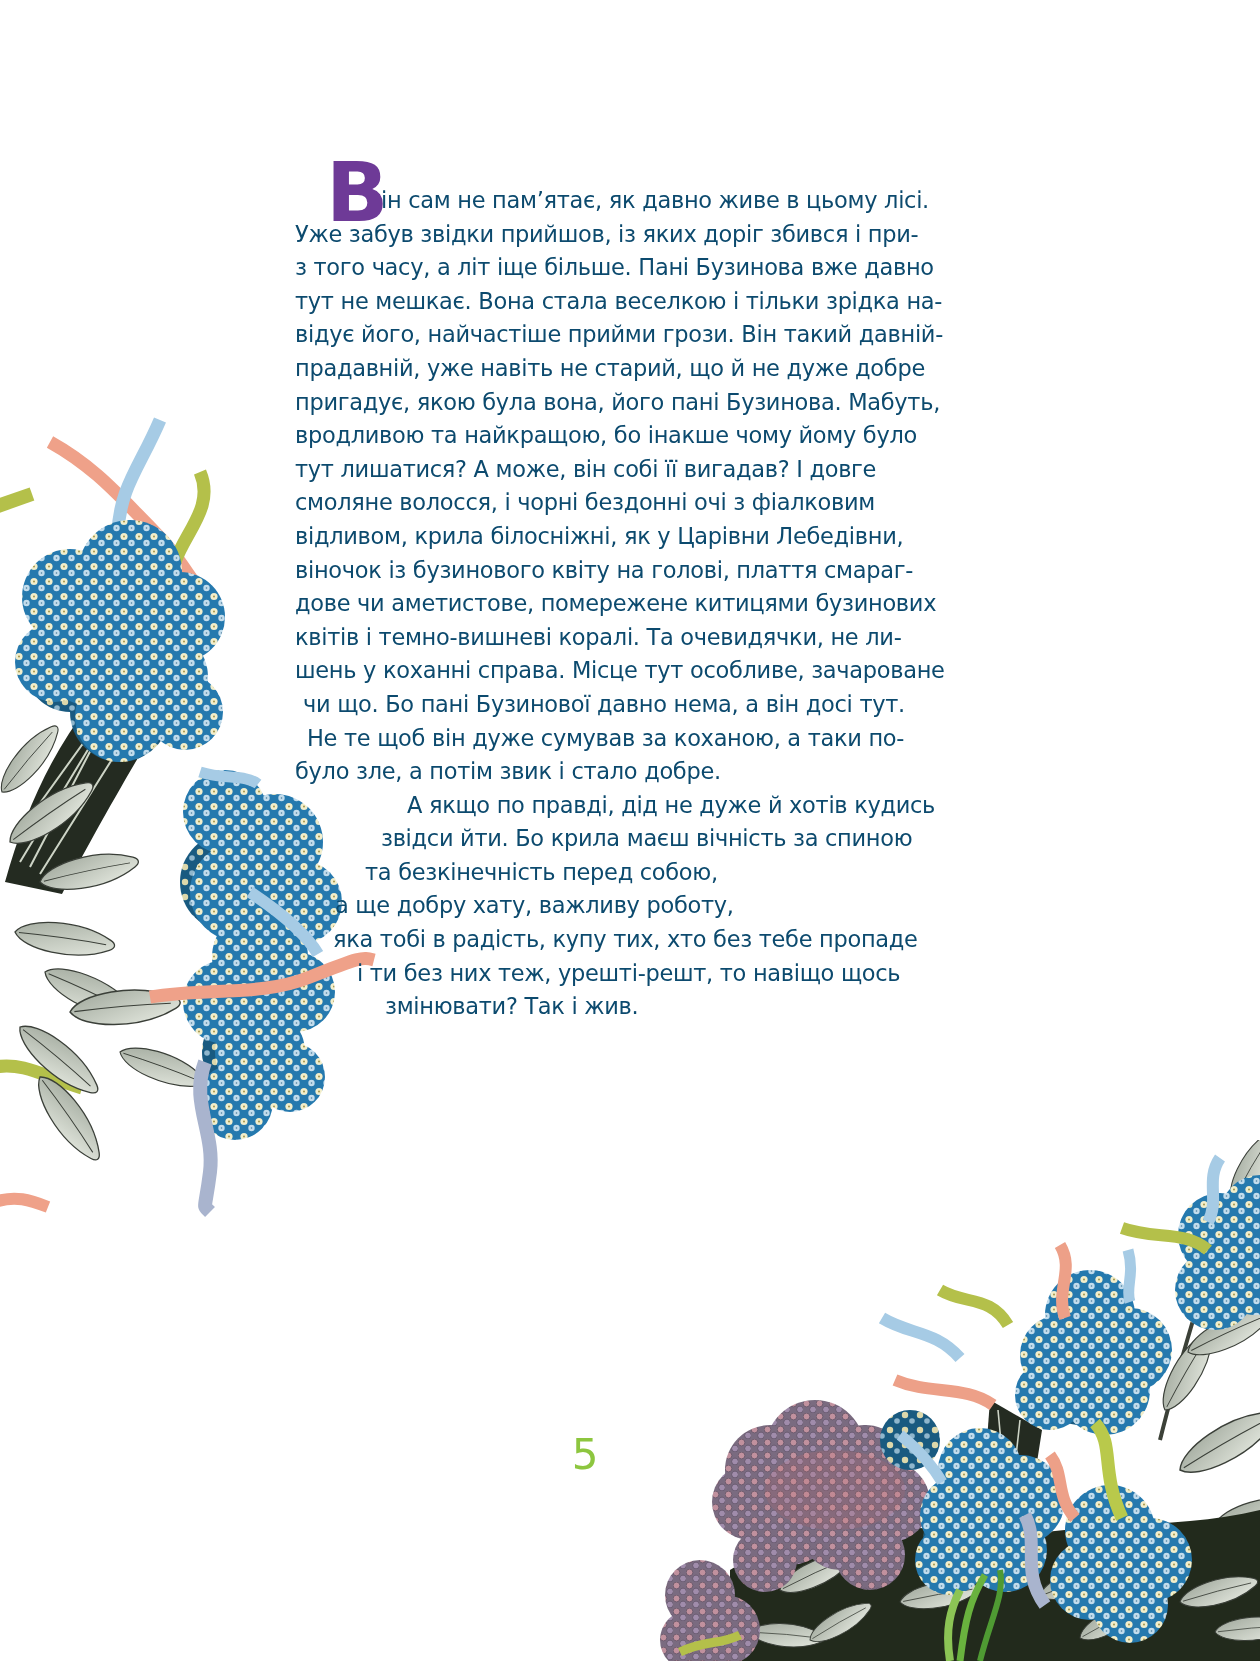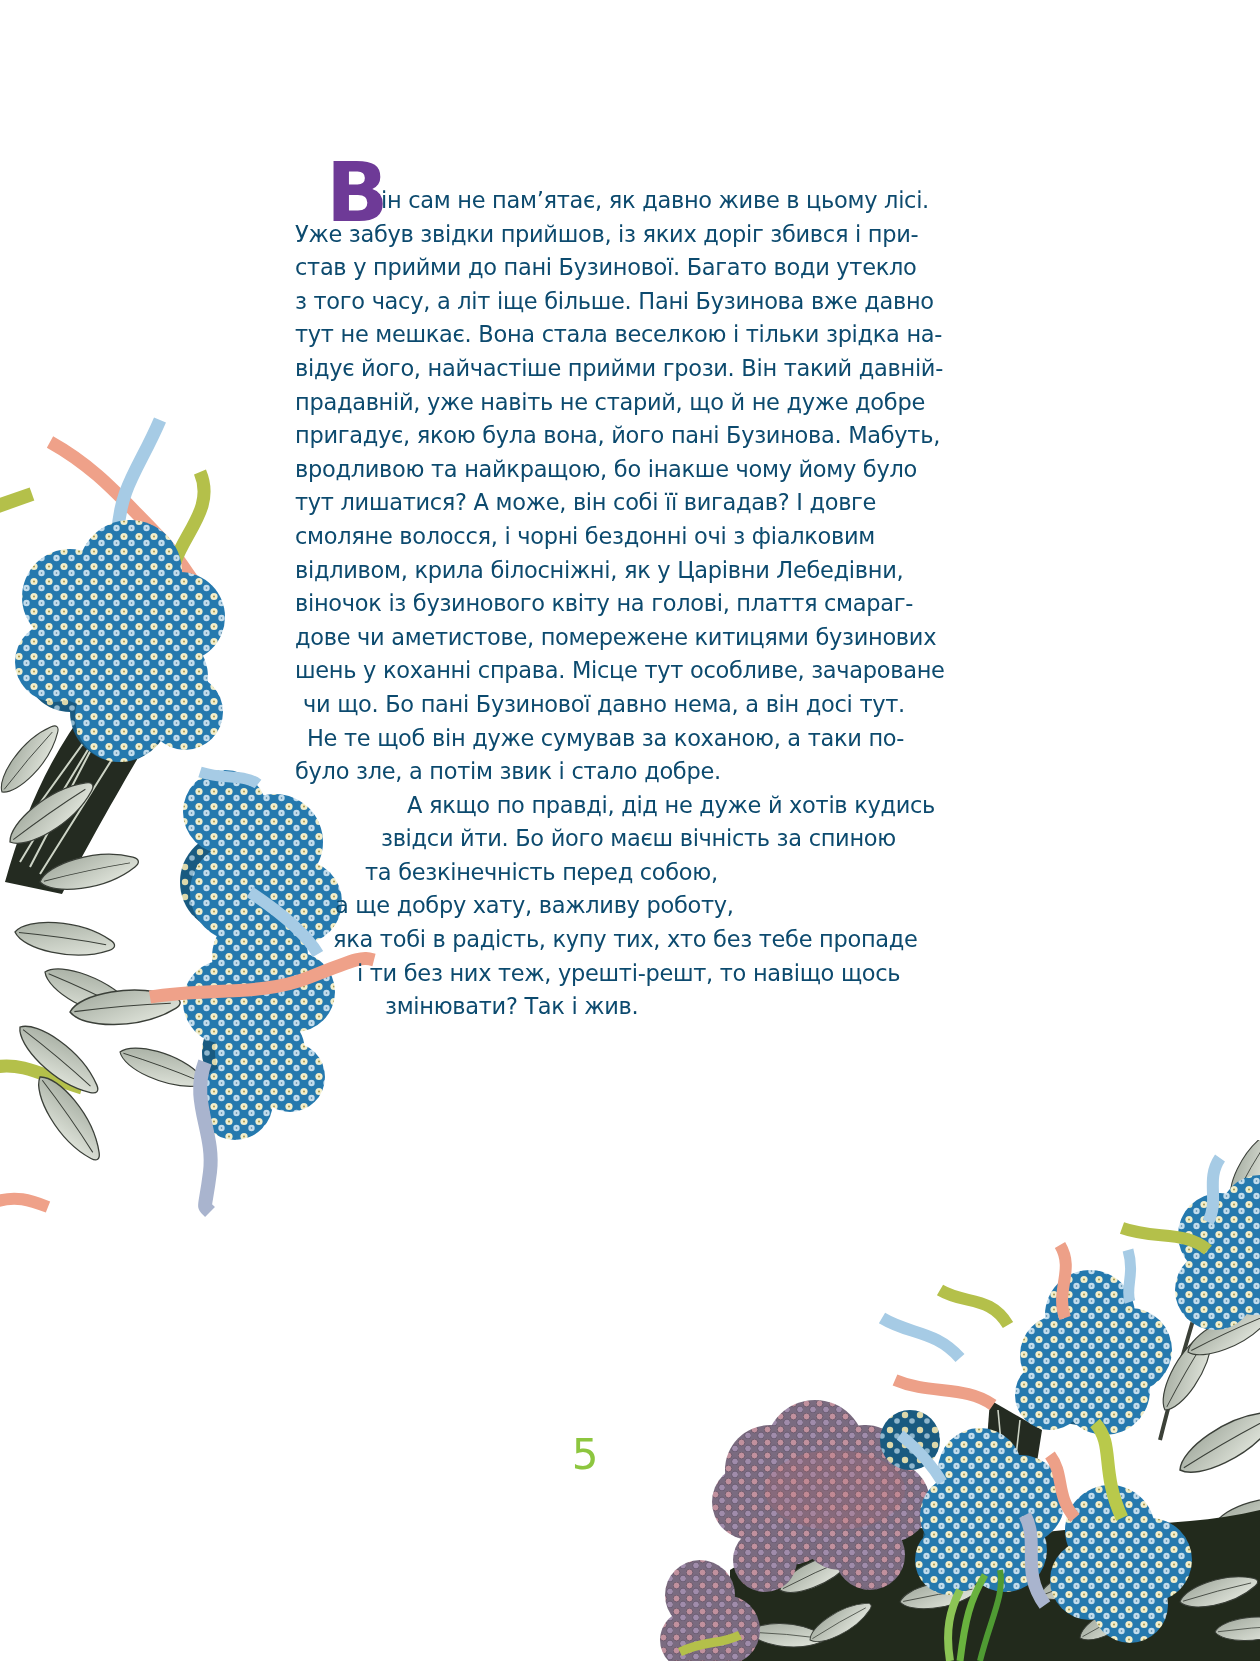--- a/index.html
+++ b/index.html
@@ -266,38 +266,38 @@
     <g>
       <path d="M365,375 C380,405 360,430 385,465" fill="none" stroke="#a9b4ce" stroke-width="13"></path>
     </g>
   </svg>
 
   <div class="dropcap">В</div>
 
   <div class="story">
     <div class="line" style="margin-left:86px">ін сам не пам’ятає, як давно живе в цьому лісі.</div>
     <div class="line">Уже забув звідки прийшов, із яких доріг збився і при-</div>
-    <div class="line">став у прийми до пані Бузинової. Багато води утекло</div>
     <div class="line">з того часу, а літ іще більше. Пані Бузинова вже давно</div>
     <div class="line">тут не мешкає. Вона стала веселкою і тільки зрідка на-</div>
     <div class="line">відує його, найчастіше прийми грози. Він такий давній-</div>
     <div class="line">прадавній, уже навіть не старий, що й не дуже добре</div>
     <div class="line">пригадує, якою була вона, його пані Бузинова. Мабуть,</div>
     <div class="line">вродливою та найкращою, бо інакше чому йому було</div>
     <div class="line">тут лишатися? А може, він собі її вигадав? І довге</div>
     <div class="line">смоляне волосся, і чорні бездонні очі з фіалковим</div>
     <div class="line">відливом, крила білосніжні, як у Царівни Лебедівни,</div>
     <div class="line">віночок із бузинового квіту на голові, плаття смараг-</div>
     <div class="line">дове чи аметистове, помережене китицями бузинових</div>
+    <div class="line">квітів і темно-вишневі коралі. Та очевидячки, не ли-</div>
     <div class="line">шень у коханні справа. Місце тут особливе, зачароване</div>
     <div class="line" style="margin-left:8px">чи що. Бо пані Бузинової давно нема, а він досі тут.</div>
     <div class="line" style="margin-left:12px">Не те щоб він дуже сумував за коханою, а таки по-</div>
     <div class="line">було зле, а потім звик і стало добре.</div>
     <div class="line" style="margin-left:112px">А якщо по правді, дід не дуже й хотів кудись</div>
-    <div class="line" style="margin-left:86px">звідси йти. Бо його маєш вічність за спиною</div>
+    <div class="line" style="margin-left:86px">звідси йти. Бо крила маєш вічність за спиною</div>
     <div class="line" style="margin-left:70px">та безкінечність перед собою,</div>
     <div class="line" style="margin-left:40px">а ще добру хату, важливу роботу,</div>
     <div class="line" style="margin-left:38px">яка тобі в радість, купу тих, хто без тебе пропаде</div>
     <div class="line" style="margin-left:62px">і ти без них теж, урешті-решт, то навіщо щось</div>
     <div class="line" style="margin-left:90px">змінювати? Так і жив.</div>
   </div>
 
   <div class="pagenum">5</div>
 
 </div>

